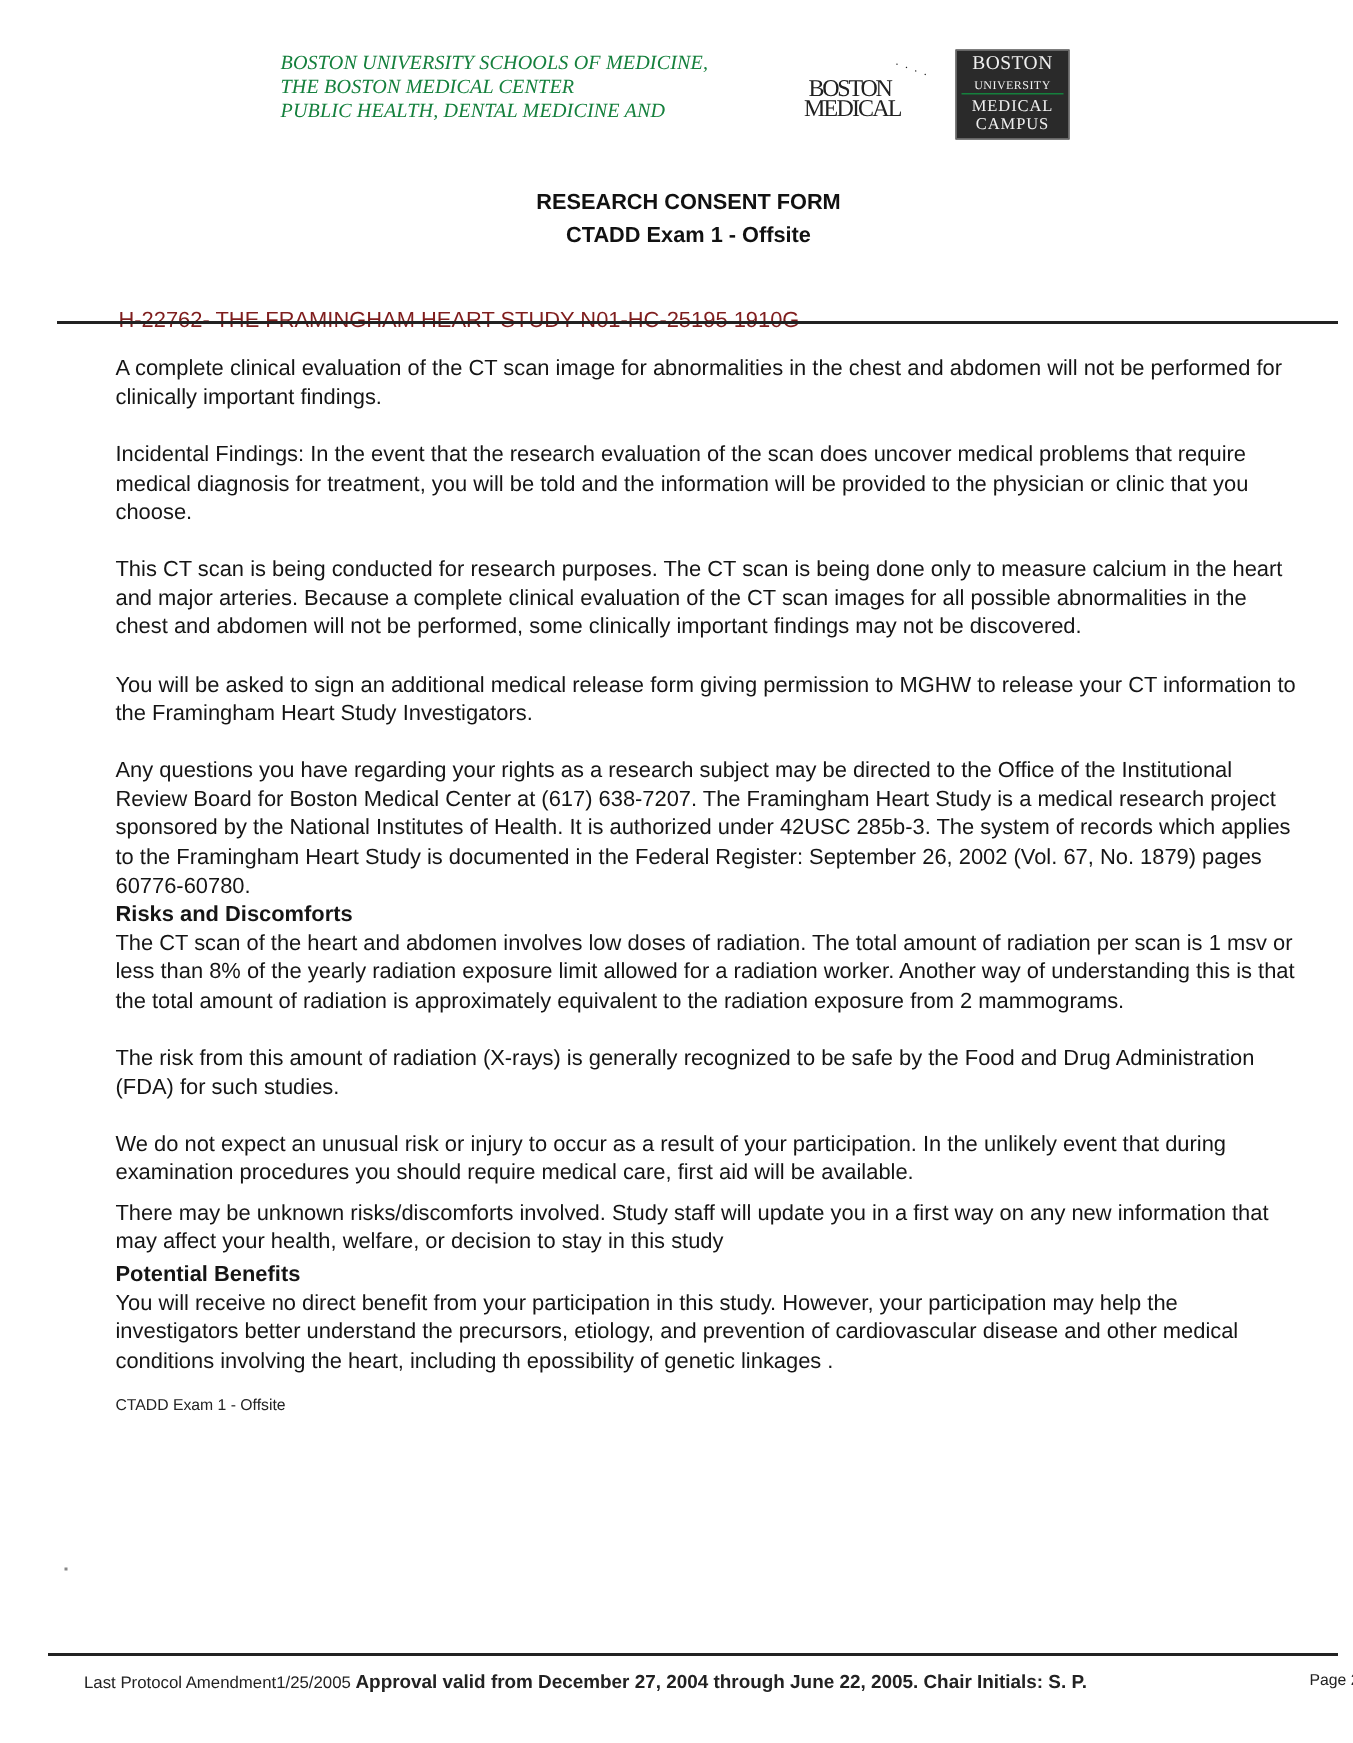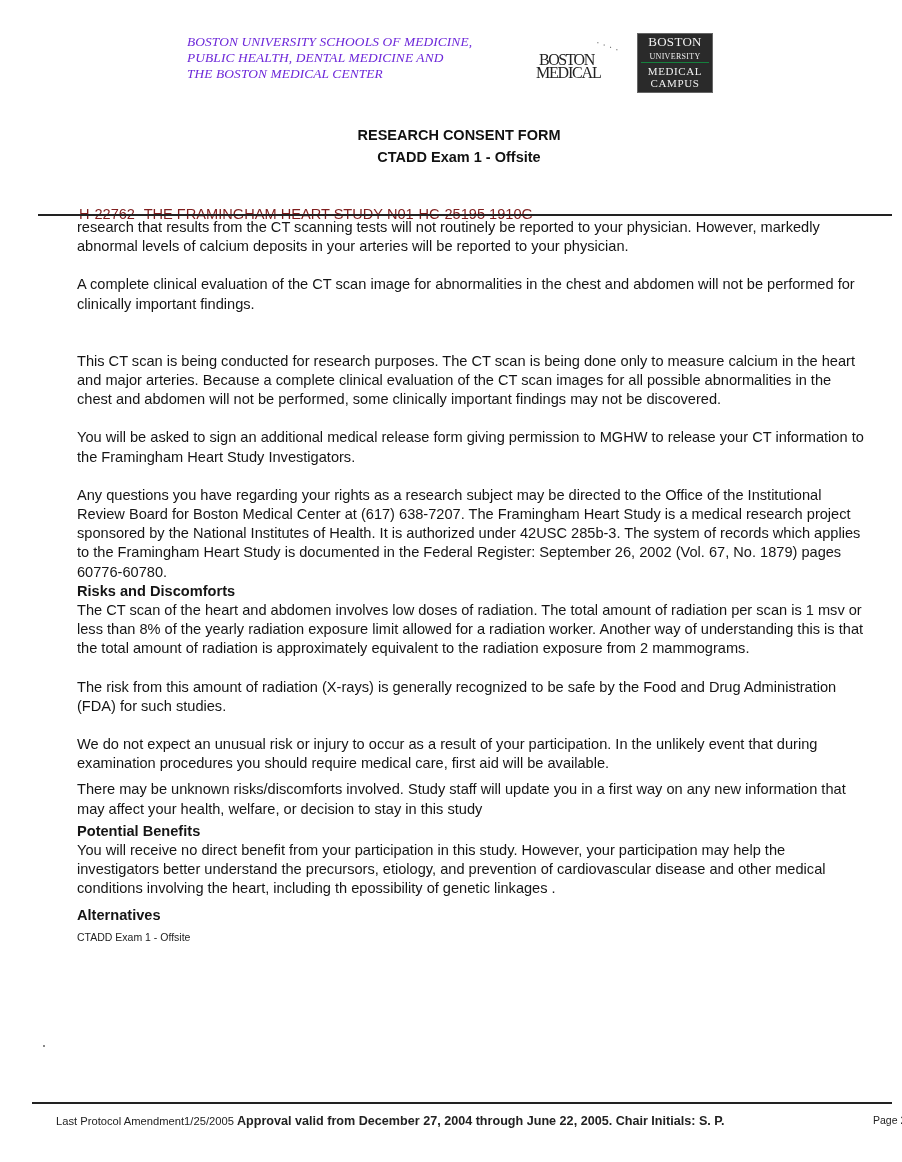--- a/index.html
+++ b/index.html
@@ -1,17 +1,17 @@
 <!DOCTYPE html>
 <html><head>
   <meta charset="utf-8">
   <style>
     html, body { margin: 0; padding: 0; background: #ffffff; }
     body { width: 902px; height: 1162px; position: relative; overflow: hidden; color: #111; font-family: "Liberation Sans", sans-serif; }
-    .inst { position: absolute; left: 187px; top: 34px; font-family: "Liberation Serif", serif; font-style: italic; font-size: 13.4px; line-height: 16px; letter-spacing: 0.1px; color: #6d28d9; }
+    .inst { position: absolute; left: 187px; top: 34px; font-family: "Liberation Serif", serif; font-style: italic; font-size: 13.4px; line-height: 16px; letter-spacing: 0.1px; color: #15803d; }
     .inst div { white-space: nowrap; }
     .bmc-logo { position: absolute; left: 536px; top: 52px; width: 96px; height: 40px; font-family: "Liberation Serif", serif; color: #222; }
     .bmc-logo .l1 { position: absolute; left: 3px; top: 0px; font-size: 16px; letter-spacing: -1.5px; line-height: 16px; }
     .bmc-logo .l2 { position: absolute; left: 0px; top: 13px; font-size: 16px; letter-spacing: -1.2px; line-height: 16px; }
     .bmc-logo .rays { position: absolute; left: 60px; top: -10px; font-size: 8px; letter-spacing: 1px; transform: rotate(20deg); }
     .bu-logo { position: absolute; left: 637px; top: 33px; width: 76px; height: 60px; background: #2a2a2a; border: 1px solid #666; color: #f0f0f0; font-family: "Liberation Serif", serif; text-align: center; box-sizing: border-box; padding-top: 1px; }
     .bu-logo .a { font-size: 13px; line-height: 13px; letter-spacing: 0.3px; }
     .bu-logo .b { font-size: 8px; line-height: 9px; letter-spacing: 0.3px; border-bottom: 1px solid #15803d; margin: 4px 3px 2px; padding-bottom: 1px; }
     .bu-logo .c { font-size: 11px; line-height: 12px; letter-spacing: 0.6px; }
     .title { position: absolute; left: 0; width: 902px; text-align: center; font-weight: bold; font-size: 14.5px; color: #111; }
@@ -32,22 +32,22 @@
     .foot-left { left: 38px; }
     .foot-left .bold { font-weight: bold; font-size: 12.6px; }
     .foot-right { left: 823px; font-size: 10.5px; margin-left: 32px; }
     .dot { position: absolute; width: 2px; height: 2px; background: #888; }
   </style>
 </head>
 <body>
 
 <div class="inst">
   <div>BOSTON UNIVERSITY SCHOOLS OF MEDICINE,</div>
+  <div>THE BOSTON MEDICAL CENTER</div>
   <div>PUBLIC HEALTH, DENTAL MEDICINE AND</div>
-  <div>THE BOSTON MEDICAL CENTER</div>
 </div>
 
 <div class="bmc-logo">
   <span class="rays">· · · ·</span>
   <span class="l1">BOSTON</span>
   <span class="l2">MEDICAL</span>
 </div>
 
 <div class="bu-logo">
   <div class="a">BOSTON</div>
@@ -57,43 +57,42 @@
 </div>
 
 <div class="title title1">RESEARCH CONSENT FORM</div>
 <div class="title title2">CTADD Exam 1 - Offsite</div>
 
 <div class="study">H-22762- THE FRAMINGHAM HEART STUDY  N01-HC-25195 1910G</div>
 
 <div class="rule rule-top"></div>
 
 <div class="body">
-  <p>research that results from the CT scanning tests will not routinely be reported to your physician. However, markedly abnormal levels of calcium deposits in your arteries will be reported to your physician.</p>
   <div class="gap-l"></div>
   <p>A complete clinical evaluation of the CT scan image for abnormalities in the chest and abdomen will not be performed for clinically important findings.</p>
   <div class="gap-l"></div>
+  <p>Incidental Findings:  In the event that the research evaluation of the scan does uncover medical problems that require medical diagnosis for treatment, you will be told and the information will be provided to the physician or clinic that you choose.</p>
   <div class="gap-l"></div>
   <p>This CT scan is being conducted for research purposes.  The CT scan is being done only to measure calcium in the heart and major arteries.  Because a complete clinical evaluation of the CT scan images for all possible abnormalities in the chest and abdomen will not be performed, some clinically important findings may not be discovered.</p>
   <div class="gap-l"></div>
   <p>You will be asked to sign an additional medical release form giving permission to MGHW to release your CT information to the Framingham Heart Study Investigators.</p>
   <div class="gap-l"></div>
   <p>Any questions you have regarding your rights as a research subject may be directed to the Office of the Institutional Review Board for Boston Medical Center at (617) 638-7207.  The Framingham Heart Study is a medical research project sponsored by the National Institutes of Health.  It is authorized under 42USC 285b-3.  The system of records which applies to the Framingham Heart Study is documented in the Federal Register: September 26, 2002 (Vol. 67, No. 1879) pages 60776-60780.</p>
   <p class="heading">Risks and Discomforts</p>
   <p>The CT scan of the heart and abdomen involves low doses of radiation.  The total amount of radiation per scan is 1 msv or less than 8% of the yearly radiation exposure limit allowed for a radiation worker. Another way of understanding this is that the total amount of radiation is approximately equivalent to the radiation exposure from 2 mammograms.</p>
   <div class="gap-l"></div>
   <p>The risk from this amount of radiation (X-rays) is generally recognized to be safe by the Food and Drug Administration (FDA) for such studies.</p>
   <div class="gap-l"></div>
   <p>We do not expect an unusual risk or injury to occur as a result of your participation.  In the unlikely event that during examination procedures you should require medical care, first aid will be available.</p>
   <div class="gap-s"></div>
   <p>There may be unknown risks/discomforts involved.  Study staff will update you in a first way on any new information that may affect your health, welfare, or decision to stay in this study</p>
   <div class="gap-xs"></div>
   <p class="heading">Potential Benefits</p>
   <p>You will receive no direct benefit from your participation in this study.  However, your participation may help the investigators better understand the precursors, etiology, and prevention of cardiovascular disease and other medical conditions involving the heart, including th epossibility of genetic linkages .</p>
   <div class="gap-s"></div>
-  <p class="heading">Alternatives</p>
   <div class="gap-xs"></div>
   <p class="footer-small">CTADD Exam 1 - Offsite</p>
 </div>
 
 <div class="dot" style="left:43px; top:1045px;"></div>
 
 <div class="rule rule-bottom"></div>
 
 <div class="foot foot-left">
   <span>Last Protocol Amendment1/25/2005</span>

